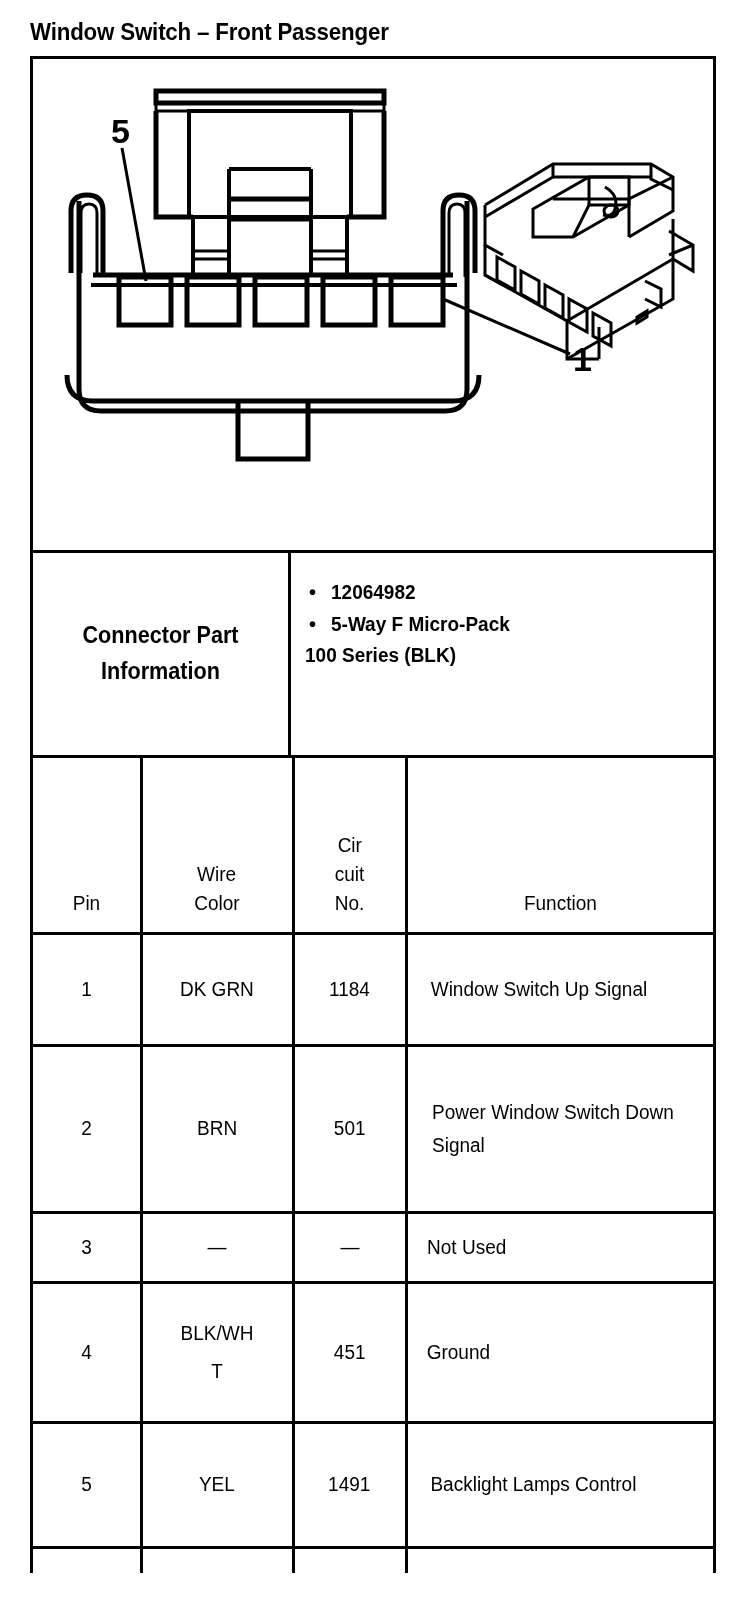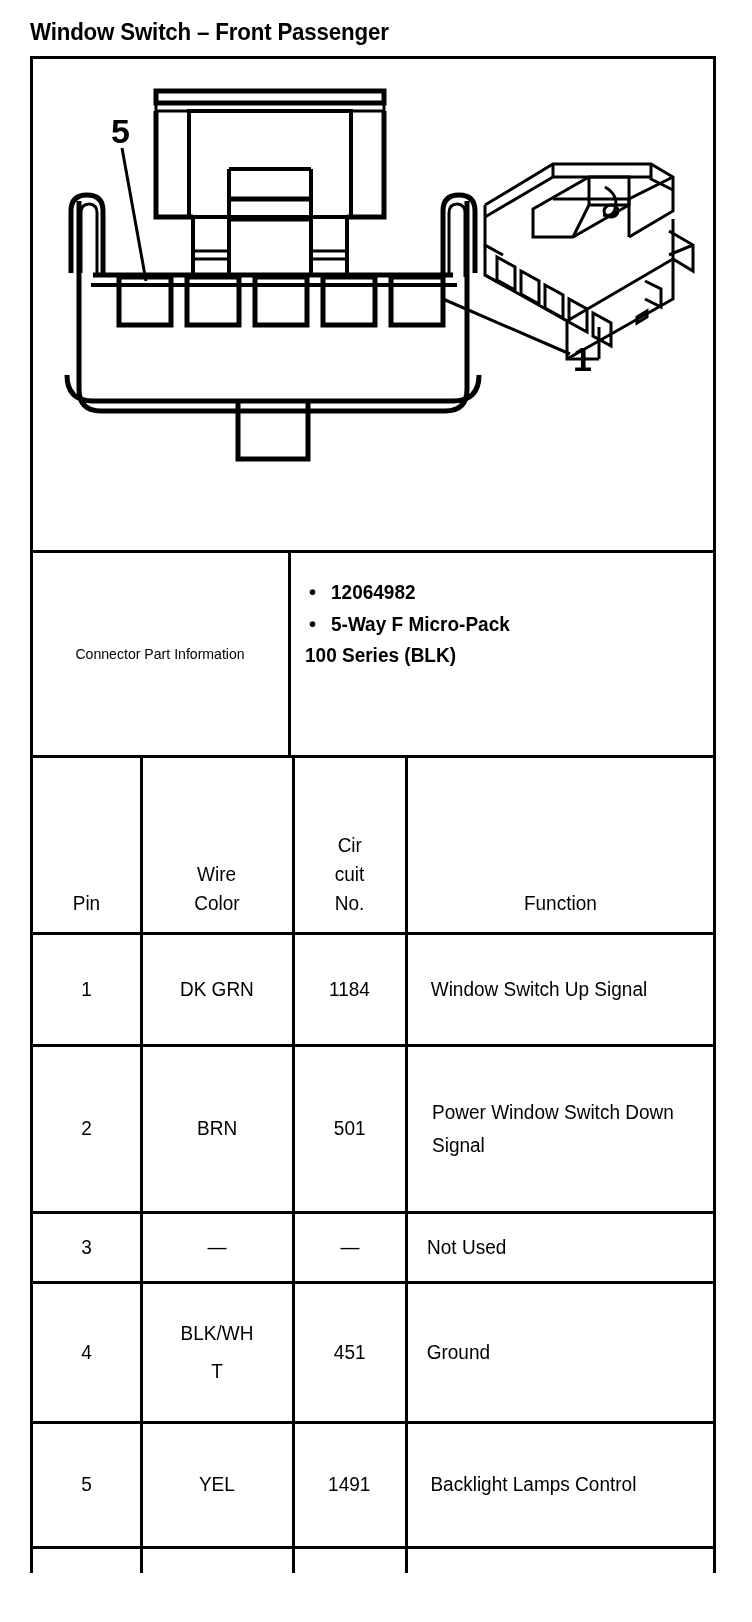--- a/index.html
+++ b/index.html
@@ -64,22 +64,22 @@
   }
   .info-label {
     width: 258px;
     flex: 0 0 258px;
     border-right: 3px solid #000;
     box-sizing: border-box;
     display: flex;
     align-items: center;
     justify-content: center;
     text-align: center;
-    font-weight: normal;
-    font-size: 15px;
+    font-weight: bold;
+    font-size: 23px;
     line-height: 1.55;
     transform-origin: center;
   }
   .info-label span { transform: scaleX(0.94); display: inline-block; }
   .info-value {
     flex: 1 1 auto;
     box-sizing: border-box;
     padding: 24px 10px 10px 14px;
     font-weight: bold;
     font-size: 20px;

